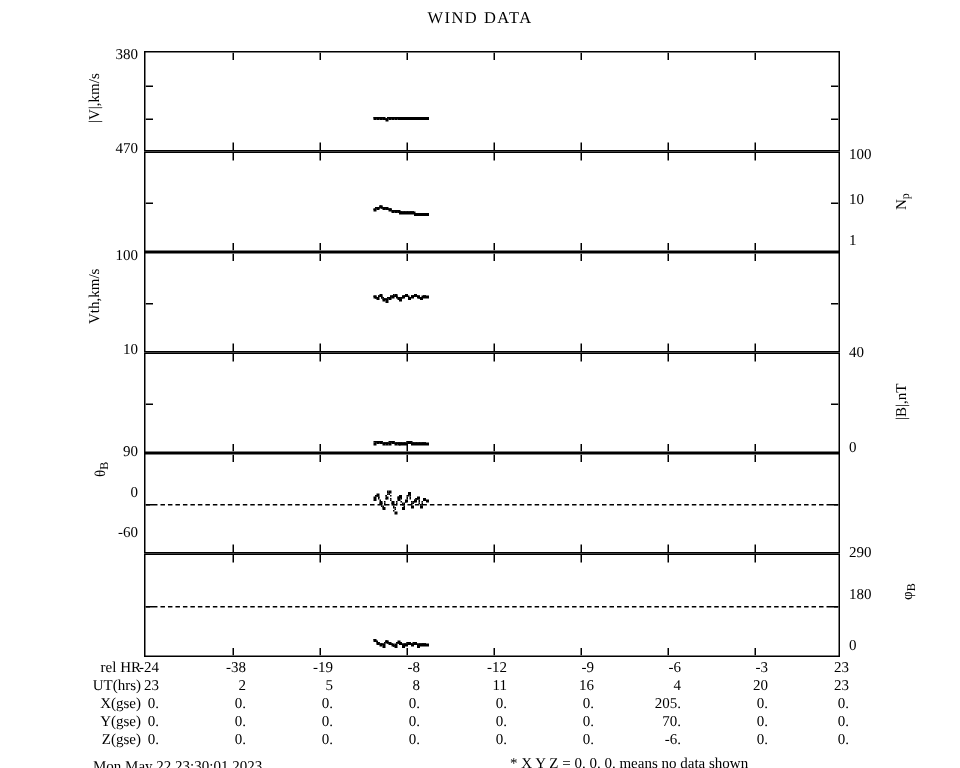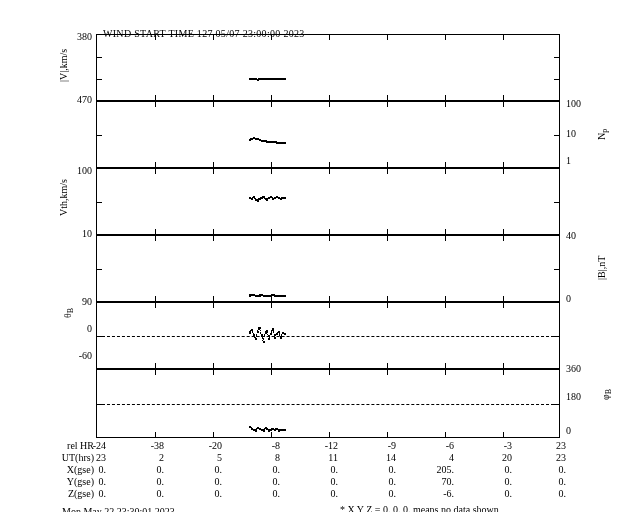--- a/index.html
+++ b/index.html
@@ -125,21 +125,21 @@
     font-size:10px;
     white-space:nowrap;
   }
   .sub{font-size:8px;vertical-align:-2px;}
 </style>
 </head>
 <body>
 
 <div id="root">
 
-  <div class="starttime">WIND START TIME 127 05/07 23:00:00 2023</div>
+  <div class="title">WIND DATA</div>
 
   <div class="plotarea">
 
     <div class="panel" style="top:0px;height:67px;">
       <div class="inner">
         <div class="tick v" style="left:58px;top:0;height:5px;"></div>
         <div class="tick v" style="left:116px;top:0;height:5px;"></div>
         <div class="tick v" style="left:174px;top:0;height:5px;"></div>
         <div class="tick v" style="left:232px;top:0;height:5px;"></div>
         <div class="tick v" style="left:290px;top:0;height:5px;"></div>
@@ -948,58 +948,58 @@
 
   <span class="ylab-r" style="left:596px;top:140px;">N<span class="sub">p</span></span>
   <span class="ylab-r" style="left:596px;top:280px;">|B|,nT</span>
   <span class="ylab-r" style="left:600px;top:400px;">φ<span class="sub">B</span></span>
 
   <span class="ynum-r" style="left:566px;top:98px;">100</span>
   <span class="ynum-r" style="left:566px;top:128px;">10</span>
   <span class="ynum-r" style="left:566px;top:155px;">1</span>
   <span class="ynum-r" style="left:566px;top:230px;">40</span>
   <span class="ynum-r" style="left:566px;top:293px;">0</span>
-  <span class="ynum-r" style="left:566px;top:363px;">360</span>
+  <span class="ynum-r" style="left:566px;top:363px;">290</span>
   <span class="ynum-r" style="left:566px;top:391px;">180</span>
   <span class="ynum-r" style="left:566px;top:425px;">0</span>
 
   <div class="btable">
     <span class="rowlabel" style="left:20px;top:0px;width:74px;">rel HR</span>
     <span class="rowlabel" style="left:20px;top:12px;width:74px;">UT(hrs)</span>
     <span class="rowlabel" style="left:20px;top:24px;width:74px;">X(gse)</span>
     <span class="rowlabel" style="left:20px;top:36px;width:74px;">Y(gse)</span>
     <span class="rowlabel" style="left:20px;top:48px;width:74px;">Z(gse)</span>
     <div id="tablecells">
         <span class="cellval" style="left: 72px; top: 0px; width: 34px;">-24</span>
         <span class="cellval" style="left: 72px; top: 12px; width: 34px;">23</span>
         <span class="cellval" style="left: 72px; top: 24px; width: 34px;">0.</span>
         <span class="cellval" style="left: 72px; top: 36px; width: 34px;">0.</span>
         <span class="cellval" style="left: 72px; top: 48px; width: 34px;">0.</span>
         <span class="cellval" style="left: 130px; top: 0px; width: 34px;">-38</span>
         <span class="cellval" style="left: 130px; top: 12px; width: 34px;">2</span>
         <span class="cellval" style="left: 130px; top: 24px; width: 34px;">0.</span>
         <span class="cellval" style="left: 130px; top: 36px; width: 34px;">0.</span>
         <span class="cellval" style="left: 130px; top: 48px; width: 34px;">0.</span>
-        <span class="cellval" style="left: 188px; top: 0px; width: 34px;">-20</span>
+        <span class="cellval" style="left: 188px; top: 0px; width: 34px;">-19</span>
         <span class="cellval" style="left: 188px; top: 12px; width: 34px;">5</span>
         <span class="cellval" style="left: 188px; top: 24px; width: 34px;">0.</span>
         <span class="cellval" style="left: 188px; top: 36px; width: 34px;">0.</span>
         <span class="cellval" style="left: 188px; top: 48px; width: 34px;">0.</span>
         <span class="cellval" style="left: 246px; top: 0px; width: 34px;">-8</span>
         <span class="cellval" style="left: 246px; top: 12px; width: 34px;">8</span>
         <span class="cellval" style="left: 246px; top: 24px; width: 34px;">0.</span>
         <span class="cellval" style="left: 246px; top: 36px; width: 34px;">0.</span>
         <span class="cellval" style="left: 246px; top: 48px; width: 34px;">0.</span>
         <span class="cellval" style="left: 304px; top: 0px; width: 34px;">-12</span>
         <span class="cellval" style="left: 304px; top: 12px; width: 34px;">11</span>
         <span class="cellval" style="left: 304px; top: 24px; width: 34px;">0.</span>
         <span class="cellval" style="left: 304px; top: 36px; width: 34px;">0.</span>
         <span class="cellval" style="left: 304px; top: 48px; width: 34px;">0.</span>
         <span class="cellval" style="left: 362px; top: 0px; width: 34px;">-9</span>
-        <span class="cellval" style="left: 362px; top: 12px; width: 34px;">14</span>
+        <span class="cellval" style="left: 362px; top: 12px; width: 34px;">16</span>
         <span class="cellval" style="left: 362px; top: 24px; width: 34px;">0.</span>
         <span class="cellval" style="left: 362px; top: 36px; width: 34px;">0.</span>
         <span class="cellval" style="left: 362px; top: 48px; width: 34px;">0.</span>
         <span class="cellval" style="left: 420px; top: 0px; width: 34px;">-6</span>
         <span class="cellval" style="left: 420px; top: 12px; width: 34px;">4</span>
         <span class="cellval" style="left: 420px; top: 24px; width: 34px;">205.</span>
         <span class="cellval" style="left: 420px; top: 36px; width: 34px;">70.</span>
         <span class="cellval" style="left: 420px; top: 48px; width: 34px;">-6.</span>
         <span class="cellval" style="left: 478px; top: 0px; width: 34px;">-3</span>
         <span class="cellval" style="left: 478px; top: 12px; width: 34px;">20</span>

